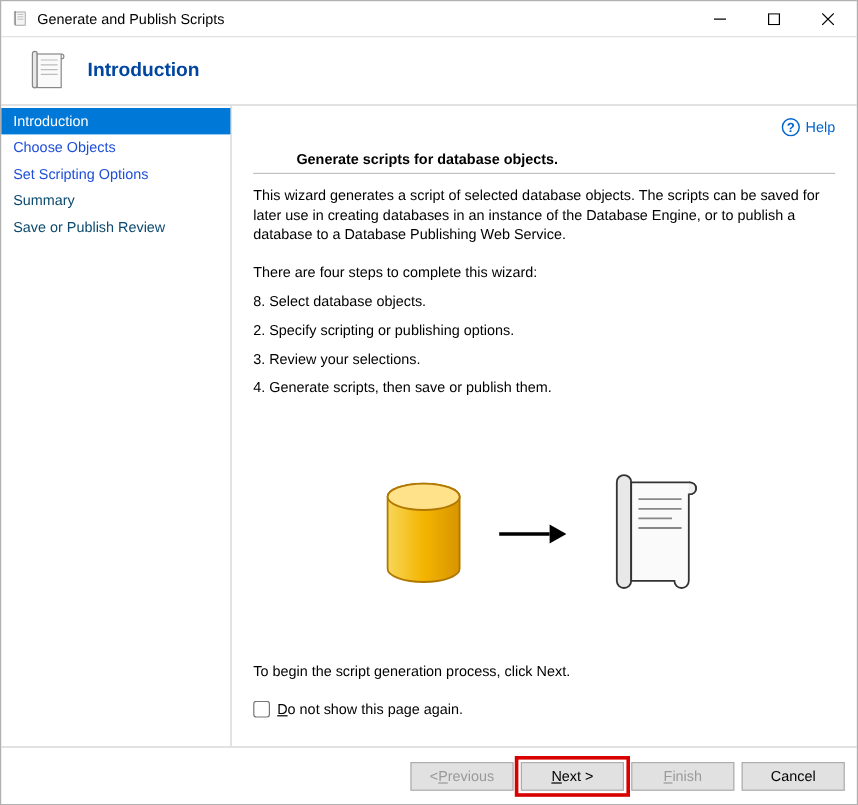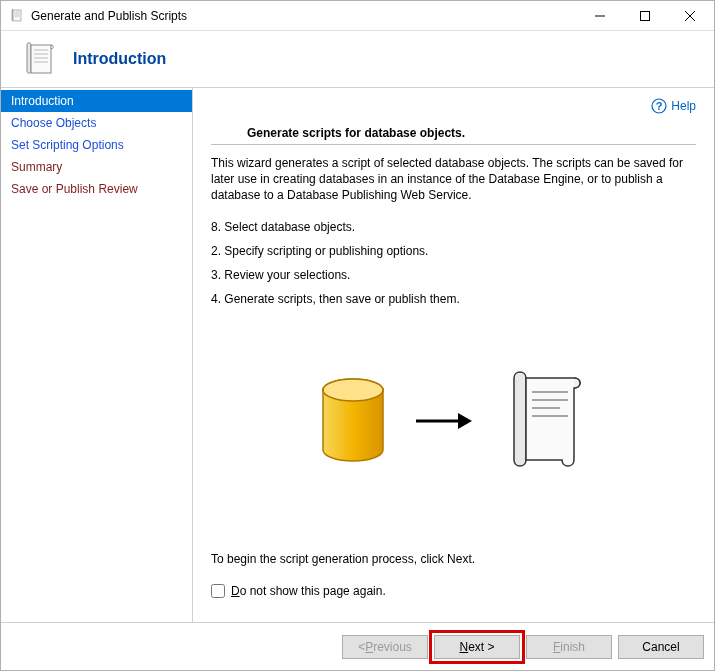--- a/index.html
+++ b/index.html
@@ -80,21 +80,21 @@
     padding: 4px 10px;
     font-size: 12px;
     color: #1d4ed8;
     cursor: pointer;
   }
   .sidebar-item.selected {
     background: #0078d7;
     color: #fff;
   }
   .sidebar-item.muted {
-    color: #7f1d1d;
+    color: #0c4a6e;
   }
   .content {
     flex: 1;
     position: relative;
     padding: 14px 18px 18px 18px;
   }
   .help-link {
     position: absolute;
     top: 10px;
     right: 18px;
@@ -278,20 +278,21 @@
           <text x="8" y="12" text-anchor="middle" font-size="11" font-weight="bold" fill="#0066cc">?</text>
         </svg>
         <span>Help</span>
       </div>
 
       <div class="section-title">Generate scripts for database objects.</div>
       <hr class="rule">
 
       <div class="desc">This wizard generates a script of selected database objects. The scripts can be saved for later use in creating databases in an instance of the Database Engine, or to publish a database to a Database Publishing Web Service.</div>
 
+      <div class="steps-intro">There are four steps to complete this wizard:</div>
       <div class="step">8. Select database objects.</div>
       <div class="step">2. Specify scripting or publishing options.</div>
       <div class="step">3. Review your selections.</div>
       <div class="step">4. Generate scripts, then save or publish them.</div>
 
       <div class="illustration">
         <svg class="illus-db" viewBox="0 0 70 90">
           <defs>
             <linearGradient id="dbg" x1="0" y1="0" x2="1" y2="0">
               <stop offset="0%" stop-color="#f7d65a"></stop>

